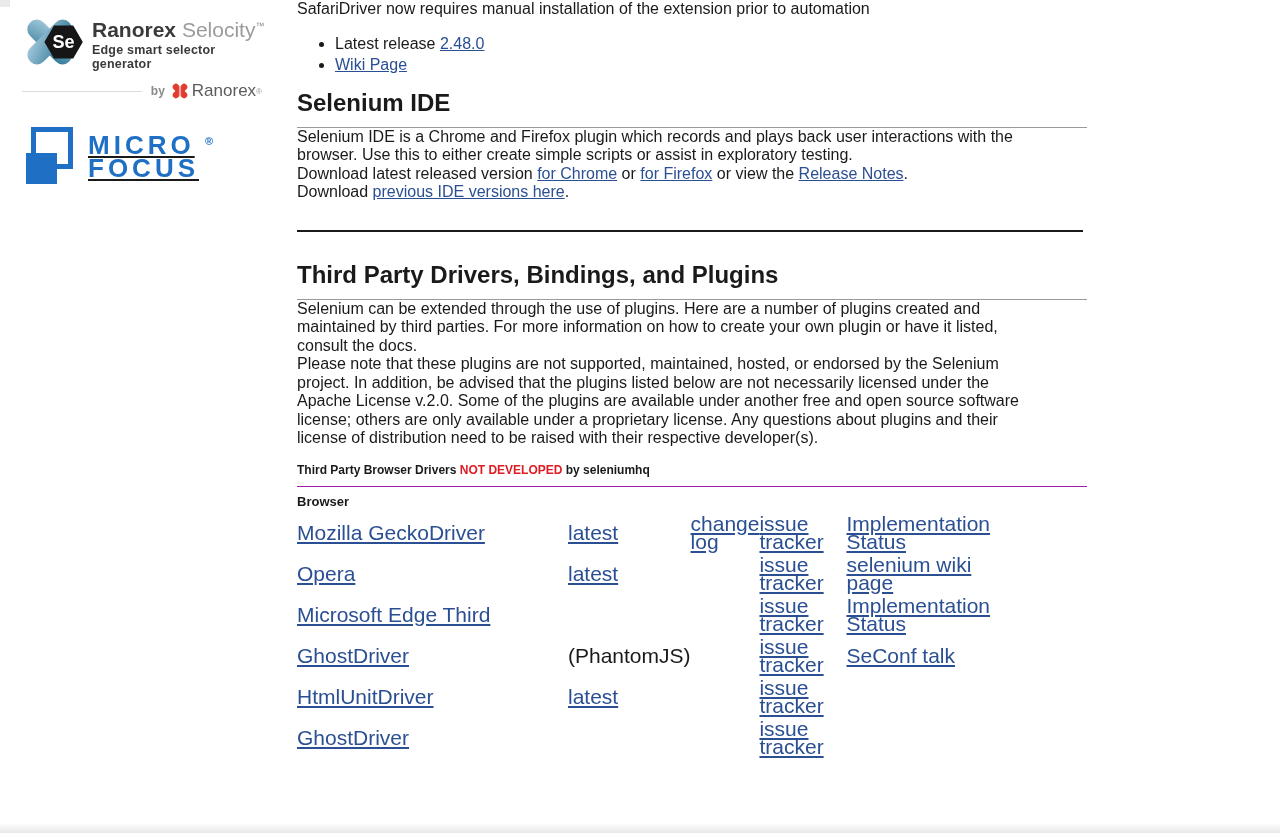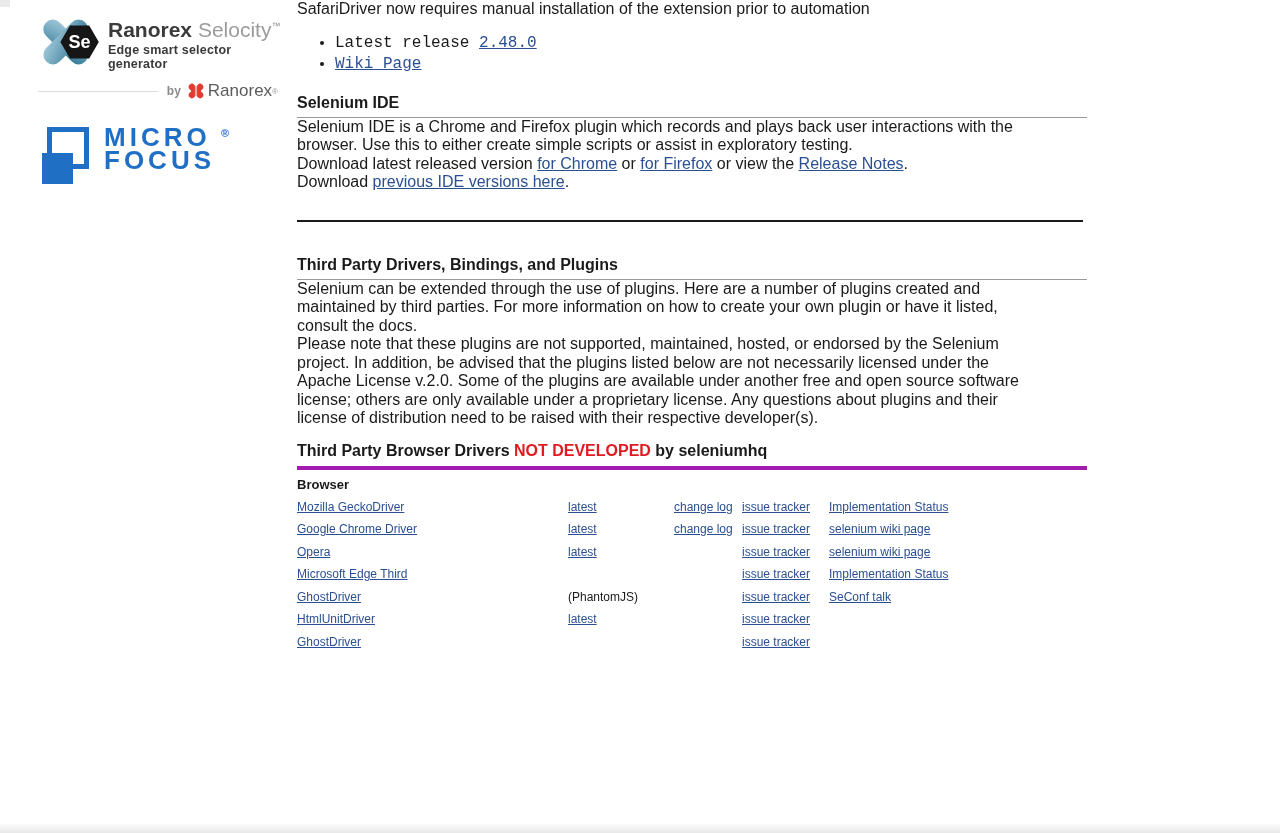--- a/index.html
+++ b/index.html
@@ -6,73 +6,73 @@
   body{
     width:1280px;height:833px;position:relative;overflow:hidden;
     background:#ffffff;color:#1a1a1a;
     font-family:"Liberation Sans", sans-serif;
   }
   .corner-artifact{position:absolute;left:0;top:0;width:10px;height:7px;background:#eaeaea;}
   .bottom-fade{position:absolute;left:0;right:0;bottom:0;height:10px;
     background:linear-gradient(to bottom, rgba(240,240,240,0), #e7e7e7);}
 
   
-  .sidebar{position:absolute;left:0;top:0;width:272px;height:716px;margin-left:16px;}
+  .sidebar{position:absolute;left:0;top:0;width:272px;height:716px;}
   .sponsor{position:absolute;cursor:pointer;}
 
   .ranorex{left:22px;top:10px;width:240px;}
   .rx-top{display:flex;align-items:center;}
   .rx-flower{flex:none;margin-right:6px;}
   .rx-brand{font-size:21px;color:#3a3a3a;white-space:nowrap;line-height:24px;}
   .rx-brand b{font-weight:bold;}
   .rx-brand .lite{color:#9b9b9b;font-weight:normal;}
   .rx-brand sup{font-size:9px;color:#8a8a8a;}
   .rx-tag{font-size:12.5px;font-weight:bold;color:#3a3a3a;margin-top:1px;letter-spacing:0.2px;}
   .rx-by{display:flex;align-items:center;margin-top:7px;}
   .rx-line{flex:1;height:1px;background:#dcdcdc;margin-right:9px;}
   .rx-bylabel{color:#8a8a8a;font-size:12px;font-weight:bold;margin-right:5px;}
   .rx-byname{font-size:17px;color:#5c5c5c;margin-left:2px;}
   .rx-by sup{font-size:8px;color:#999;}
 
-  .microfocus{left:22px;top:126px;display:flex;}
+  .microfocus{left:22px;top:126px;display:flex;align-items:center;text-decoration:underline;}
   .mf-icon{flex:none;margin-right:10px;}
   .mf-text{position:relative;color:#1f6fc5;font-weight:bold;font-size:26px;
     line-height:23px;letter-spacing:4px;padding-right:12px;}
   .mf-reg{position:absolute;top:-4px;right:-2px;font-size:11px;letter-spacing:0;}
 
   .subject7{left:20px;top:204px;width:245px;}
   .s7-row{display:flex;align-items:flex-start;}
   .s7-word{font-style:italic;font-weight:bold;font-size:37px;color:#1f5ea8;
     letter-spacing:0.5px;line-height:44px;margin-top:8px;}
   .s7-seven{margin-left:-4px;}
   .s7-tag{font-style:italic;color:#9aa0a6;font-size:12.5px;letter-spacing:2.6px;
     margin:-2px 0 0 24px;white-space:nowrap;}
 
   
   .content{position:absolute;left:297px;top:0;width:790px;font-size:16px;line-height:18.5px;}
   .content a{color:#2a4f92;text-decoration:underline;cursor:pointer;}
   .content p{margin:0;width:748px;}
   .intro{margin-top:2px;}
   ul.dl{margin:14px 0 0;padding-left:38px;line-height:21px;}
-  ul.dl li{margin:0;font-family:Liberation Mono, monospace;}
-  h3{font-size:16px;font-weight:bold;margin:0;padding-bottom:4px;
+  ul.dl li{margin:0;}
+  h3{font-size:24px;font-weight:bold;margin:0;padding-bottom:14px;
      border-bottom:1px solid #9a9a9a;line-height:20px;}
   .h-ide{margin-top:18px;}
   .p-ide{margin-top:7px;}
   .p-dl1{margin-top:16px;}
   .p-dl2{margin-top:15px;}
   hr.thick{border:none;border-top:2px solid #1a1a1a;margin:28px 0 0;width:786px;}
   .h-tp{margin-top:33px;}
   .p-tp1{margin-top:7px;}
   .p-tp2{margin-top:16px;}
-  .h-drv{font-size:16px;font-weight:bold;margin:14px 0 0;padding-bottom:7px;
-     border-bottom:4px solid #a21caf;line-height:17px;}
+  .h-drv{font-size:12px;font-weight:bold;margin:14px 0 0;padding-bottom:7px;
+     border-bottom:1px solid #a21caf;line-height:17px;}
   .red{color:#e01b22;}
   .browser-label{font-weight:bold;font-size:13px;margin-top:6px;line-height:17px;}
-  table.drivers{border-collapse:collapse;margin-top:3px;font-size:12px;}
+  table.drivers{border-collapse:collapse;margin-top:3px;font-size:21px;}
   table.drivers td{vertical-align:middle;padding:2px 0;line-height:18.5px;}
   td.c-name{width:271px;}
   td.c-latest{width:106px;}
   td.c-log{width:68px;}
   td.c-issue{width:87px;}
   td.c-status{width:132px;}
   .plain{color:#1a1a1a;}
 </style>
 </head>
 <body>
@@ -163,27 +163,20 @@
   <table class="drivers">
     <tbody>
         <tr>
       <td class="c-name"><a>Mozilla GeckoDriver</a></td>
       <td class="c-latest"><a>latest</a></td>
       <td class="c-log"><a>change log</a></td>
       <td class="c-issue"><a>issue tracker</a></td>
       <td class="c-status"><a>Implementation Status</a></td>
     </tr>
     <tr>
-      <td class="c-name"><a>Google Chrome Driver</a></td>
-      <td class="c-latest"><a>latest</a></td>
-      <td class="c-log"><a>change log</a></td>
-      <td class="c-issue"><a>issue tracker</a></td>
-      <td class="c-status"><a>selenium wiki page</a></td>
-    </tr>
-    <tr>
       <td class="c-name"><a>Opera</a></td>
       <td class="c-latest"><a>latest</a></td>
       <td class="c-log"></td>
       <td class="c-issue"><a>issue tracker</a></td>
       <td class="c-status"><a>selenium wiki page</a></td>
     </tr>
     <tr>
       <td class="c-name"><a>Microsoft Edge Third</a></td>
       <td class="c-latest"></td>
       <td class="c-log"></td>

